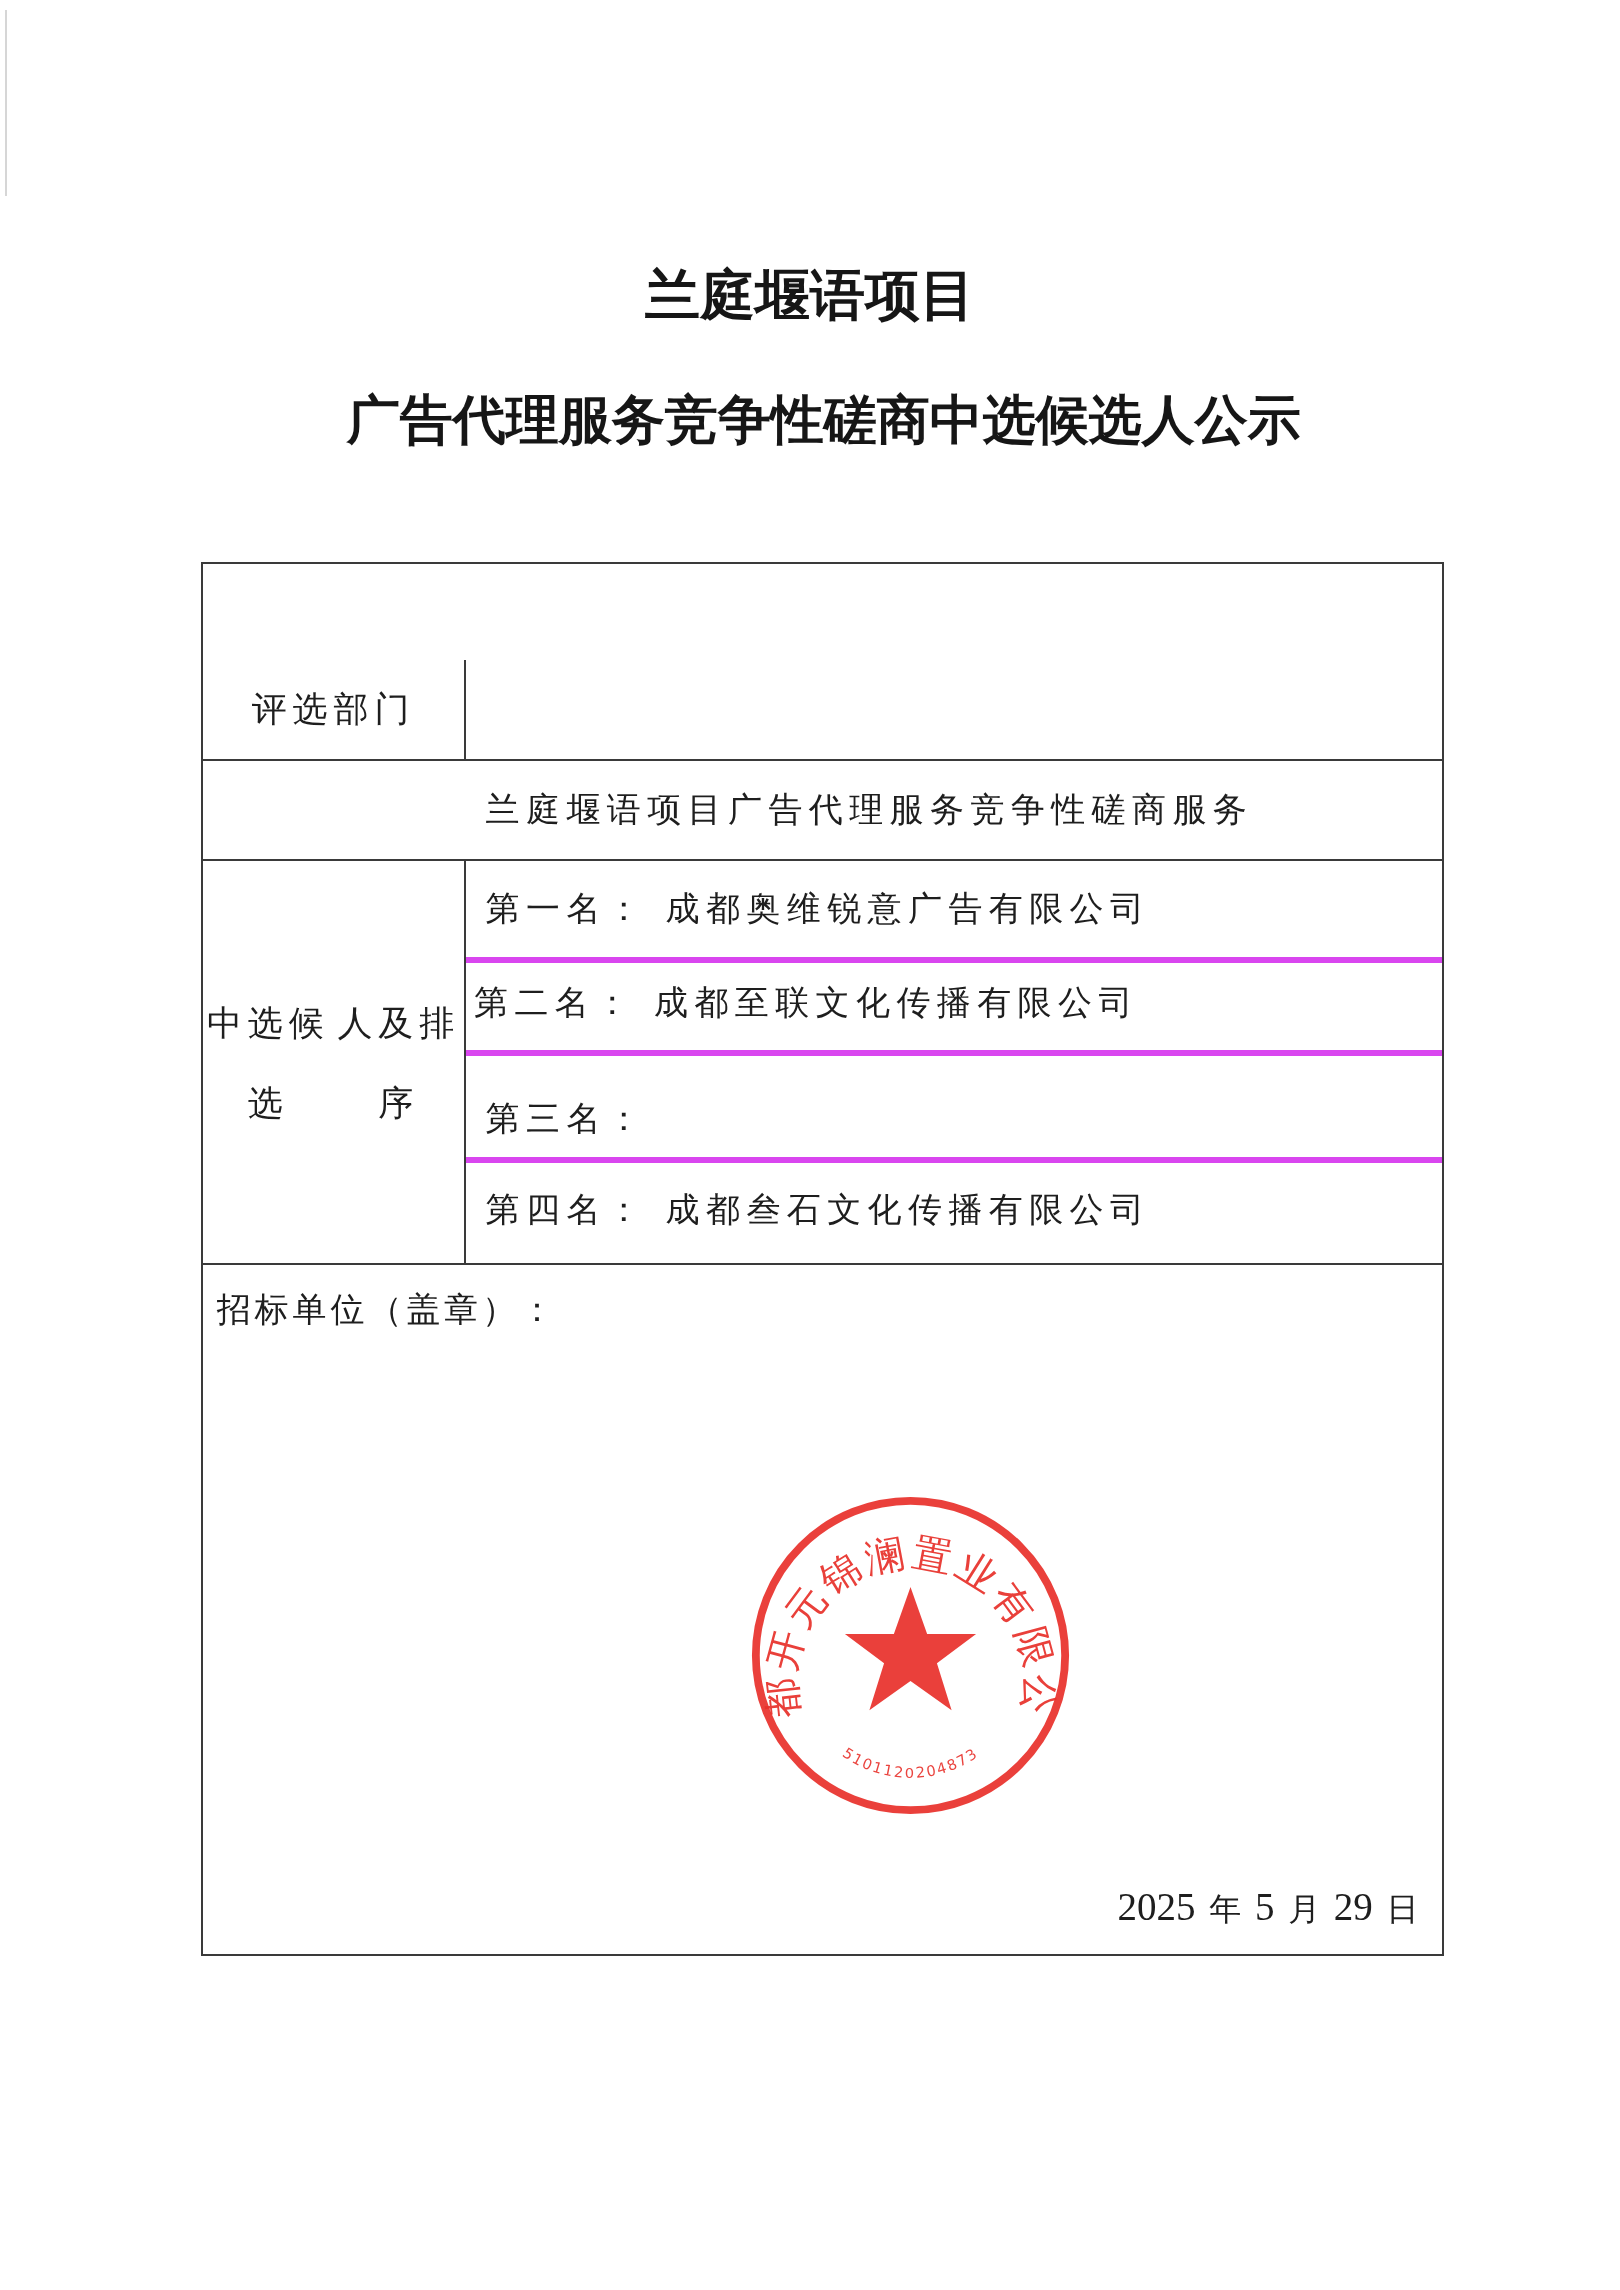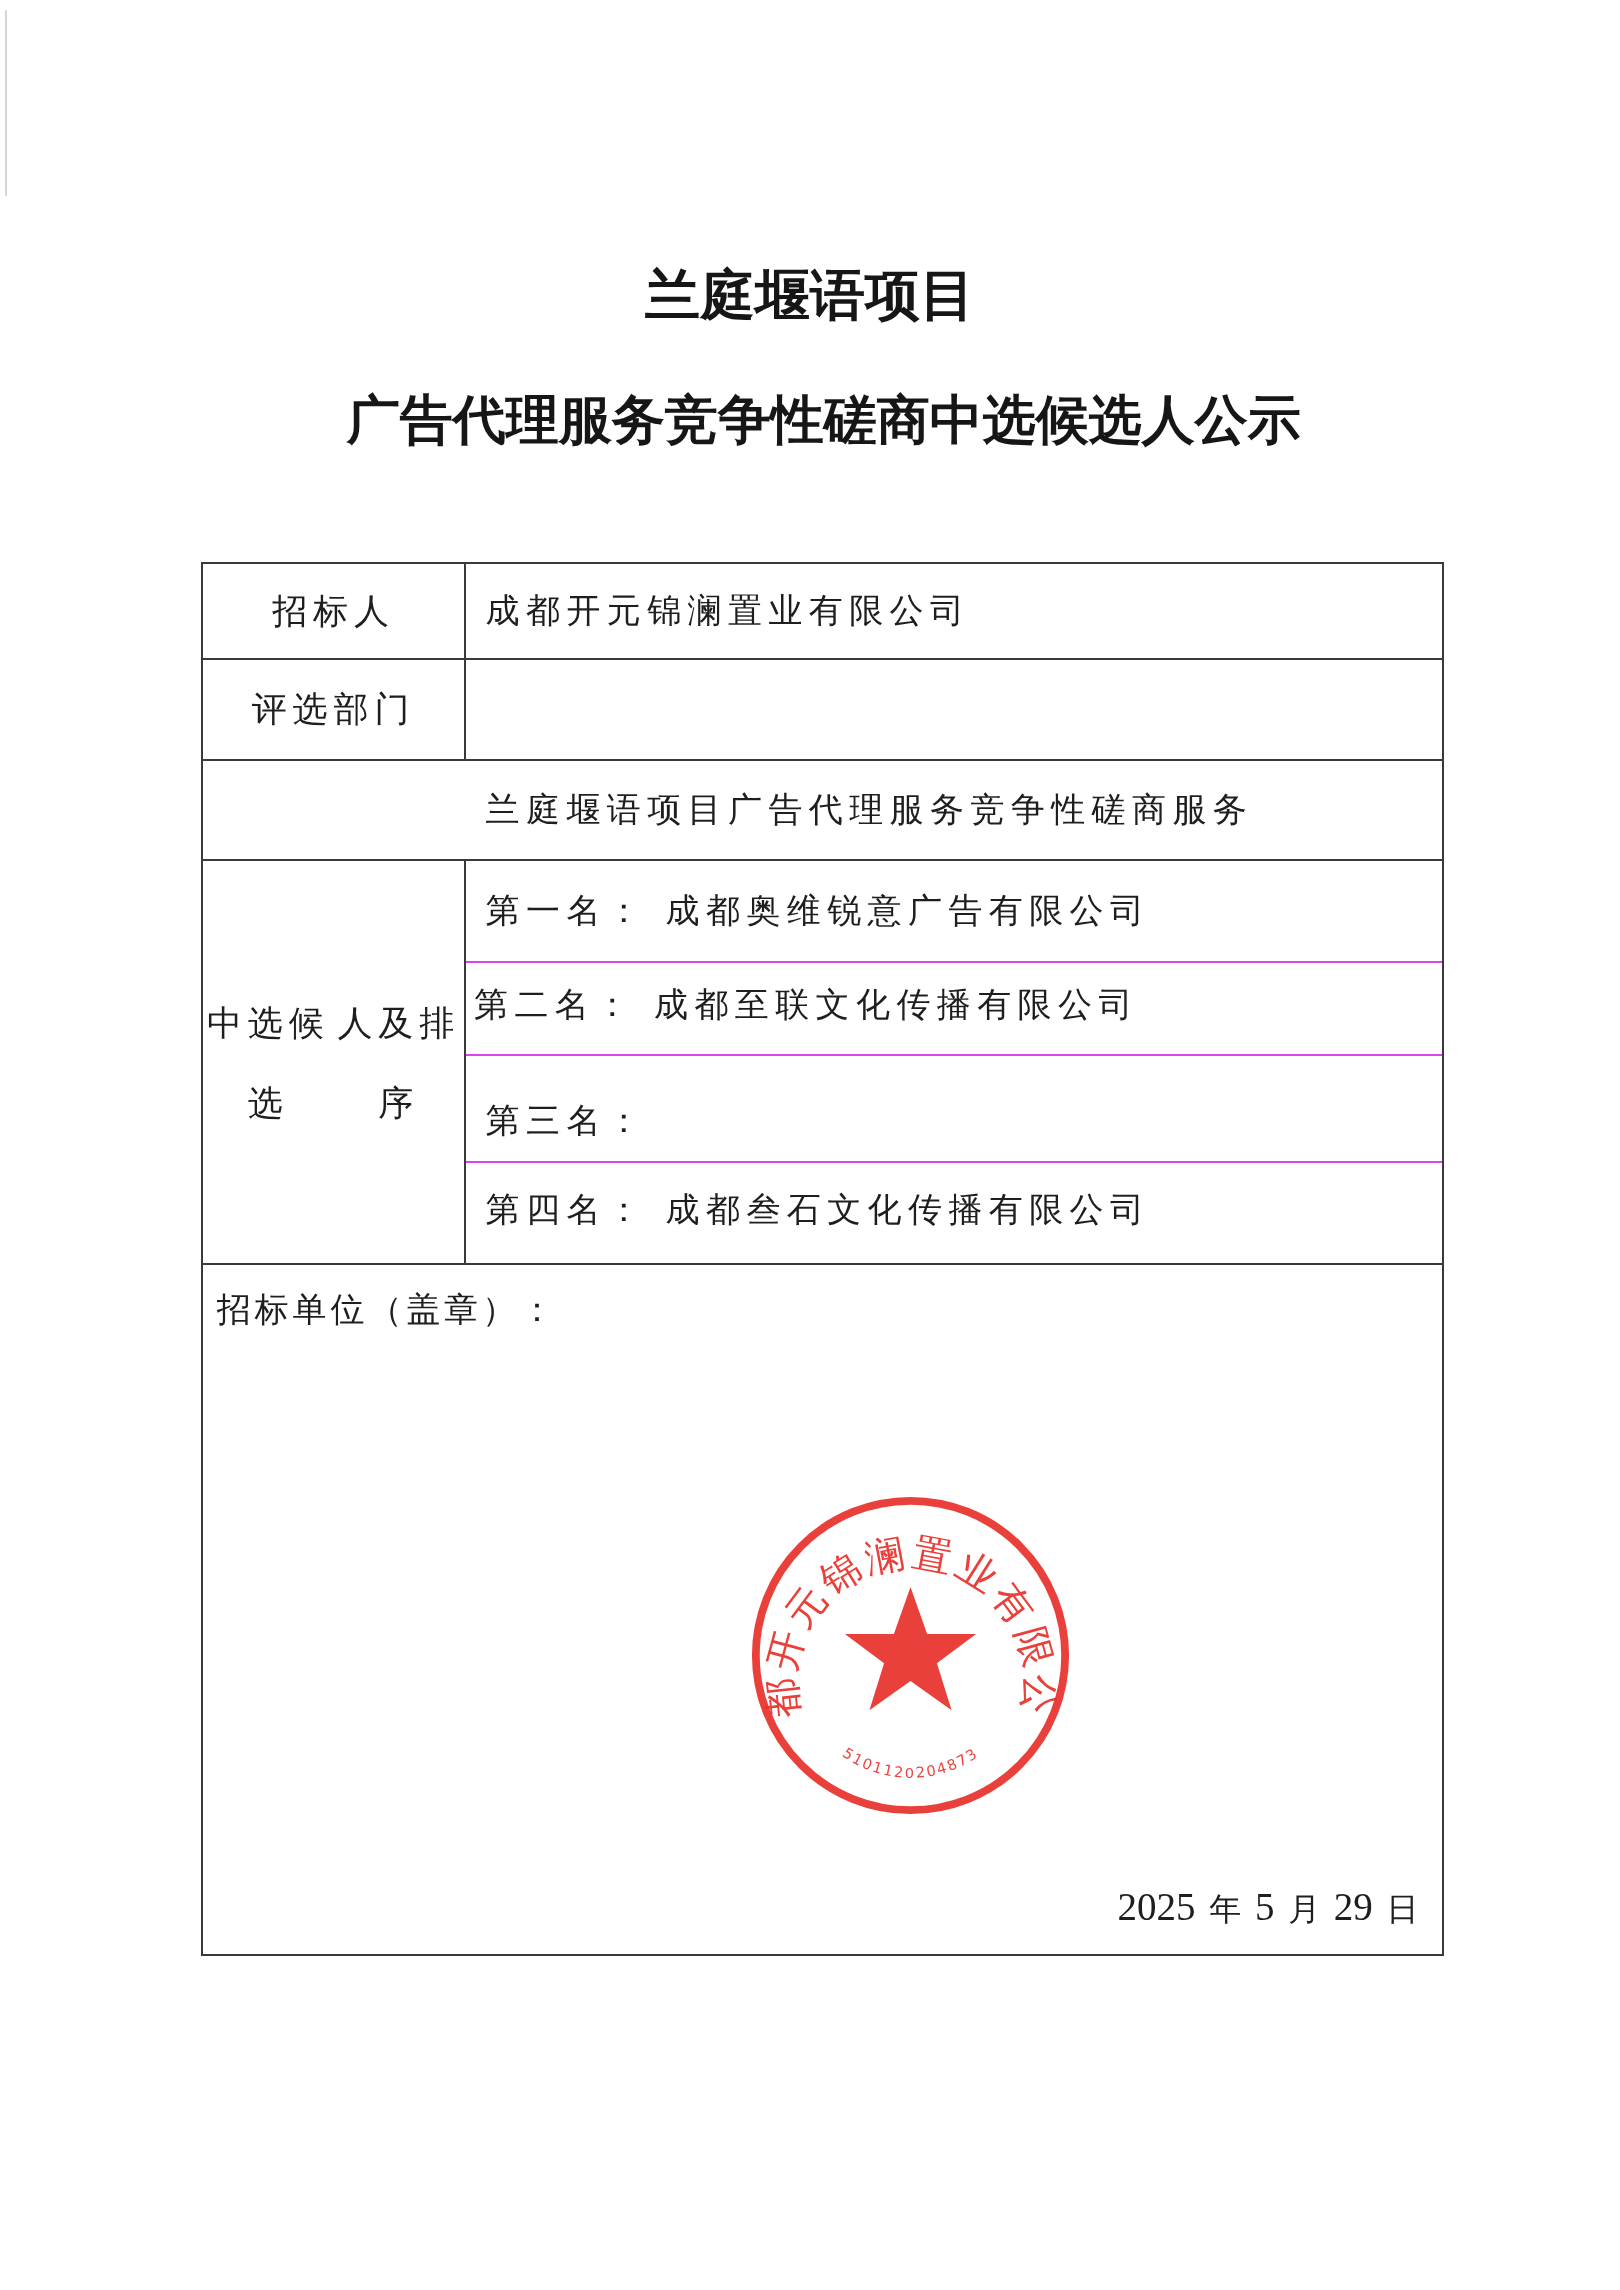--- a/index.html
+++ b/index.html
@@ -37,21 +37,21 @@
     .value-cell {
       position: absolute; left: 263px; right: 0; top: 0; bottom: 0;
       display: flex; align-items: center; padding-left: 19.6px;
       font-size: 34px; letter-spacing: 6.4px; white-space: nowrap;
     }
     .cand-label {
       flex-direction: row; line-height: 80px; padding-top: 3.9px; font-family: Liberation Serif, serif;
     }
     .cand-row {
       position: absolute; left: 263px; right: 0; box-sizing: border-box;
-      border-bottom: 2px solid #d946ef;
+      border-bottom: 6px solid #d946ef;
       display: flex; align-items: center; padding-left: 19.6px;
       font-size: 34px; white-space: nowrap;
     }
     .cand-row:last-child { border-bottom: none; }
     .rank { letter-spacing: 6.4px; width: 180px; display: inline-block; }
     .company { letter-spacing: 6.4px; }
 
     .sign-section {
       position: absolute; left: 0; right: 0; top: 701px; bottom: 0;
     }
@@ -74,24 +74,20 @@
 </head>
 <body>
 
 <div class="scan-edge"></div>
 
 <div class="title title-1">兰庭堰语项目</div>
 <div class="title title-2">广告代理服务竞争性磋商中选候选人公示</div>
 
 <div class="table">
 
-  <div class="row" style="top:0; height:96px;">
-    <div class="label-cell">招标人</div>
-    <div class="value-cell">成都开元锦澜置业有限公司</div>
-  </div>
 
   <div class="row" style="top:96px; height:101px;">
     <div class="label-cell">评选部门</div>
   </div>
 
   <div class="row" style="top:197px; height:100px;">
     <div class="value-cell">兰庭堰语项目广告代理服务竞争性磋商服务</div>
   </div>
 
   <div class="row" style="top:297px; height:404px;">

